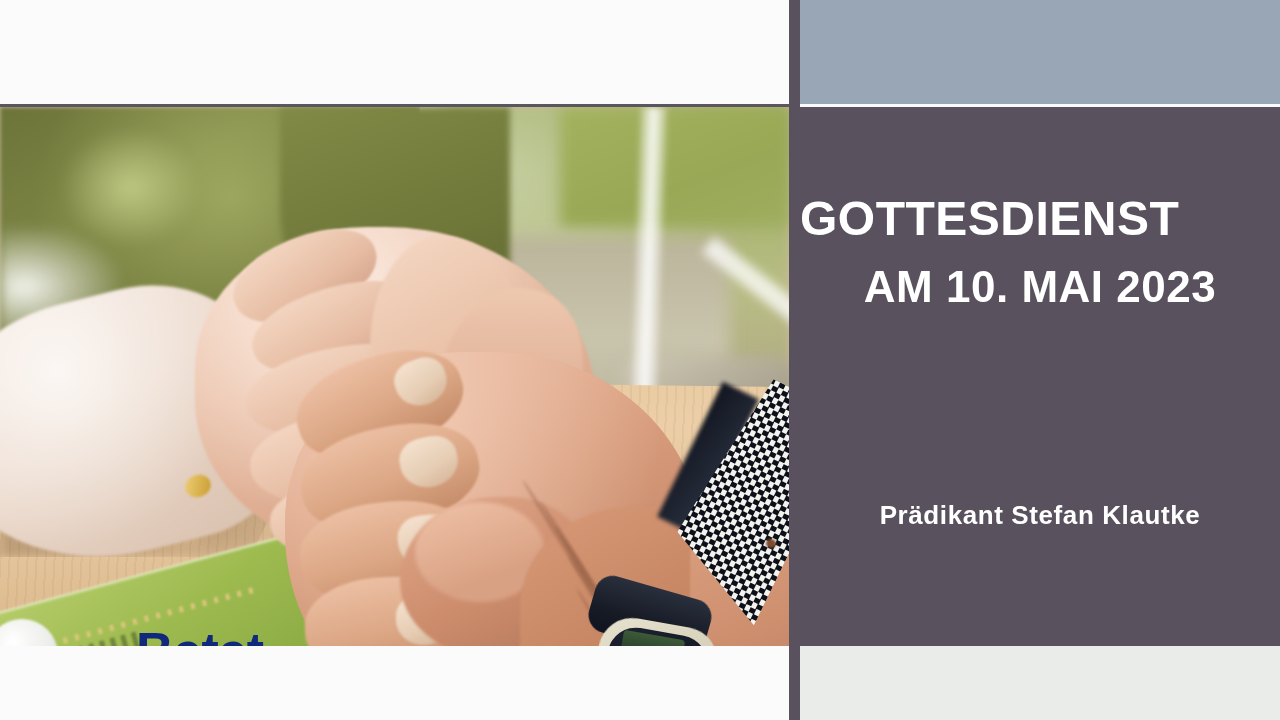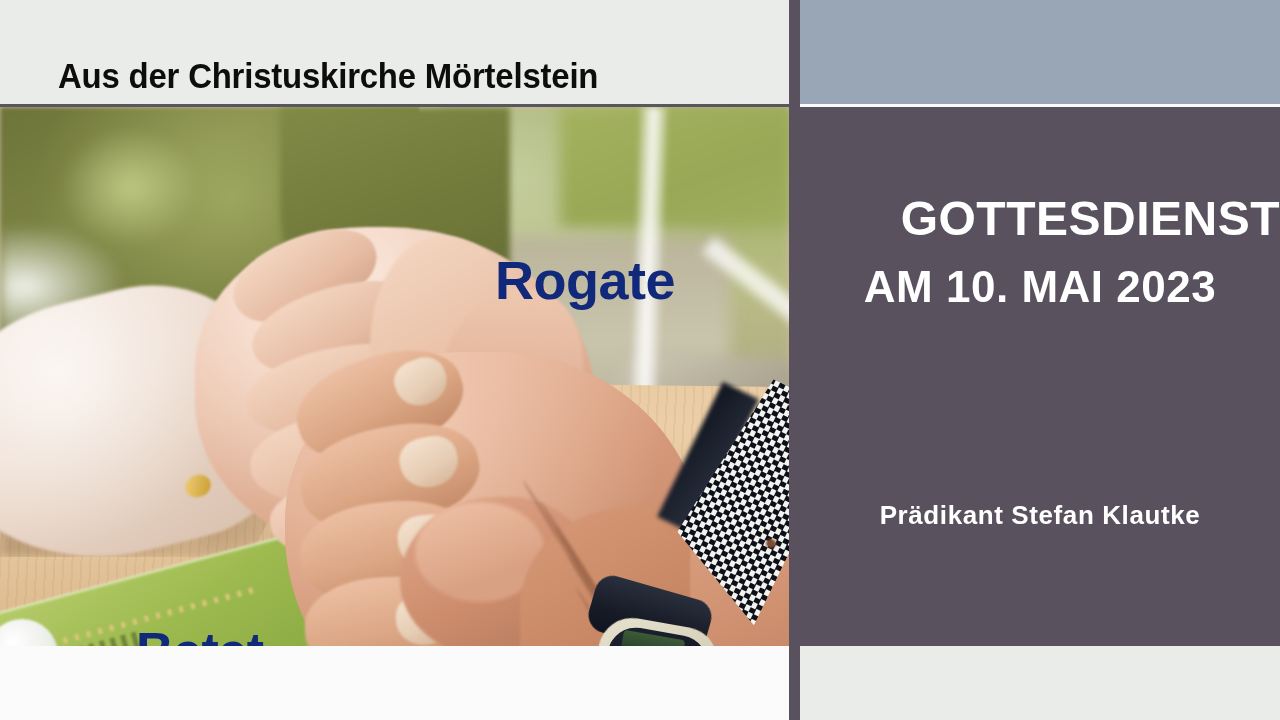--- a/index.html
+++ b/index.html
@@ -387,21 +387,21 @@
     width:480px; height:104px;
     background:#98a6b6;
   }
   #right-panel{
     position:absolute; left:800px; top:107px;
     width:480px; height:539px;
     background:#59525e;
   }
   #rp-title{
     position:absolute; left:0; right:0; top:84px;
-    text-align:right;
+    text-align:left;
     font-size:48px; font-weight:bold;
     color:#ffffff;
     letter-spacing:0.5px;
     font-family:"Liberation Sans", sans-serif;
   }
   #rp-date{
     position:absolute; left:0; right:0; top:155px;
     text-align:center;
     font-size:44px; font-weight:bold;
     color:#ffffff;
@@ -438,23 +438,20 @@
     position:absolute; left:789px; top:0;
     width:11px; height:104px;
     background:#59525e;
   }
 </style>
 </head>
 <body>
 
 <div id="slide">
 
-  <div id="header-band">
-    <div id="header-title">Aus der Christuskirche  Mörtelstein</div>
-  </div>
   <div id="header-rule"></div>
 
   <div id="photo">
 
     <div class="ph" id="bg-green"></div>
     <div class="ph" id="bg-green2"></div>
     <div class="ph" id="bg-left-white"></div>
     <div class="ph" id="bg-wall"></div>
     <div class="ph" id="bg-rock"></div>
     <div class="ph" id="bg-blue-blur"></div>
@@ -515,21 +512,20 @@
     <div class="ph" id="check-edge"></div>
     <div class="ph" id="check-sleeve"></div>
     <div class="ph" id="mole"></div>
 
     <div class="ph" id="watch-strap"></div>
 
     <div class="ph" id="watch-case"></div>
     <div class="ph" id="watch-bezel"></div>
     <div class="ph" id="watch-digital"></div>
 
-    <div class="ph" id="word-rogate">Rogate</div>
     <div class="ph" id="word-betet">Betet</div>
   </div>
 
   <div id="gutter"></div>
   <div id="gutter-top"></div>
 
   <div id="right-top"></div>
 
   <div id="right-panel">
     <div id="rp-title">GOTTESDIENST</div>

